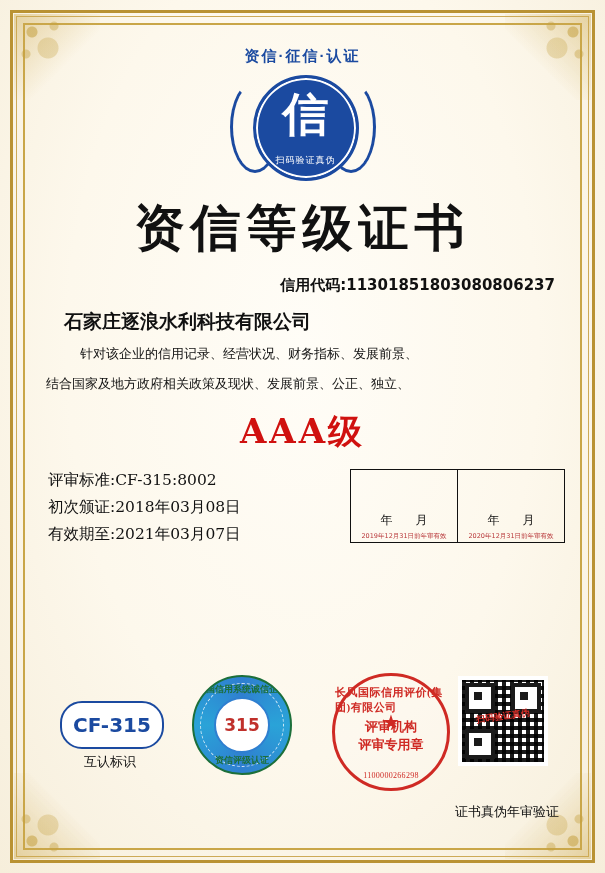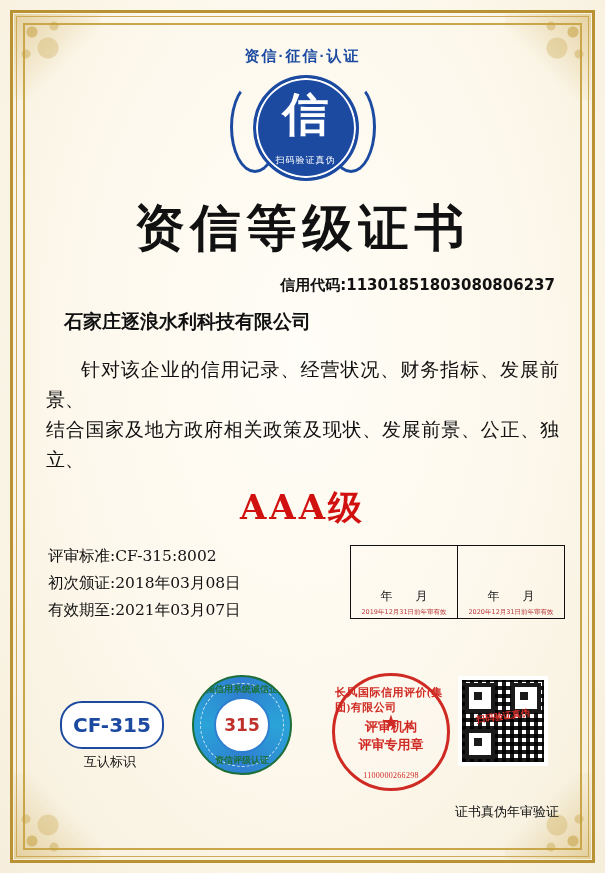--- a/index.html
+++ b/index.html
@@ -93,22 +93,22 @@
     margin-top:14px;text-align:right;padding-right:10px;
     font-size:15px;color:#111;font-weight:bold;
     font-family:"DejaVu Sans", sans-serif;
   }
   .company{
     margin-top:14px;padding-left:24px;
     font-size:19px;font-weight:bold;color:#111;
     font-family:"DejaVu Serif", serif;
   }
   .para{
-    margin-top:20px;padding:0 6px 0 6px;
-    font-size:19px;line-height:30px;color:#111;
+    margin-top:4px;padding:0 6px 0 6px;
+    font-size:13px;line-height:30px;color:#111;
     text-align:justify;
     font-family:Liberation Sans, sans-serif;
   }
   .para .indent{display:inline-block;width:34px;}
   .grade{
     margin-top:10px;text-align:center;
     color:#d0110f;font-weight:bold;font-size:34px;letter-spacing:3px;
     font-family:"DejaVu Serif", serif;
   }
 

